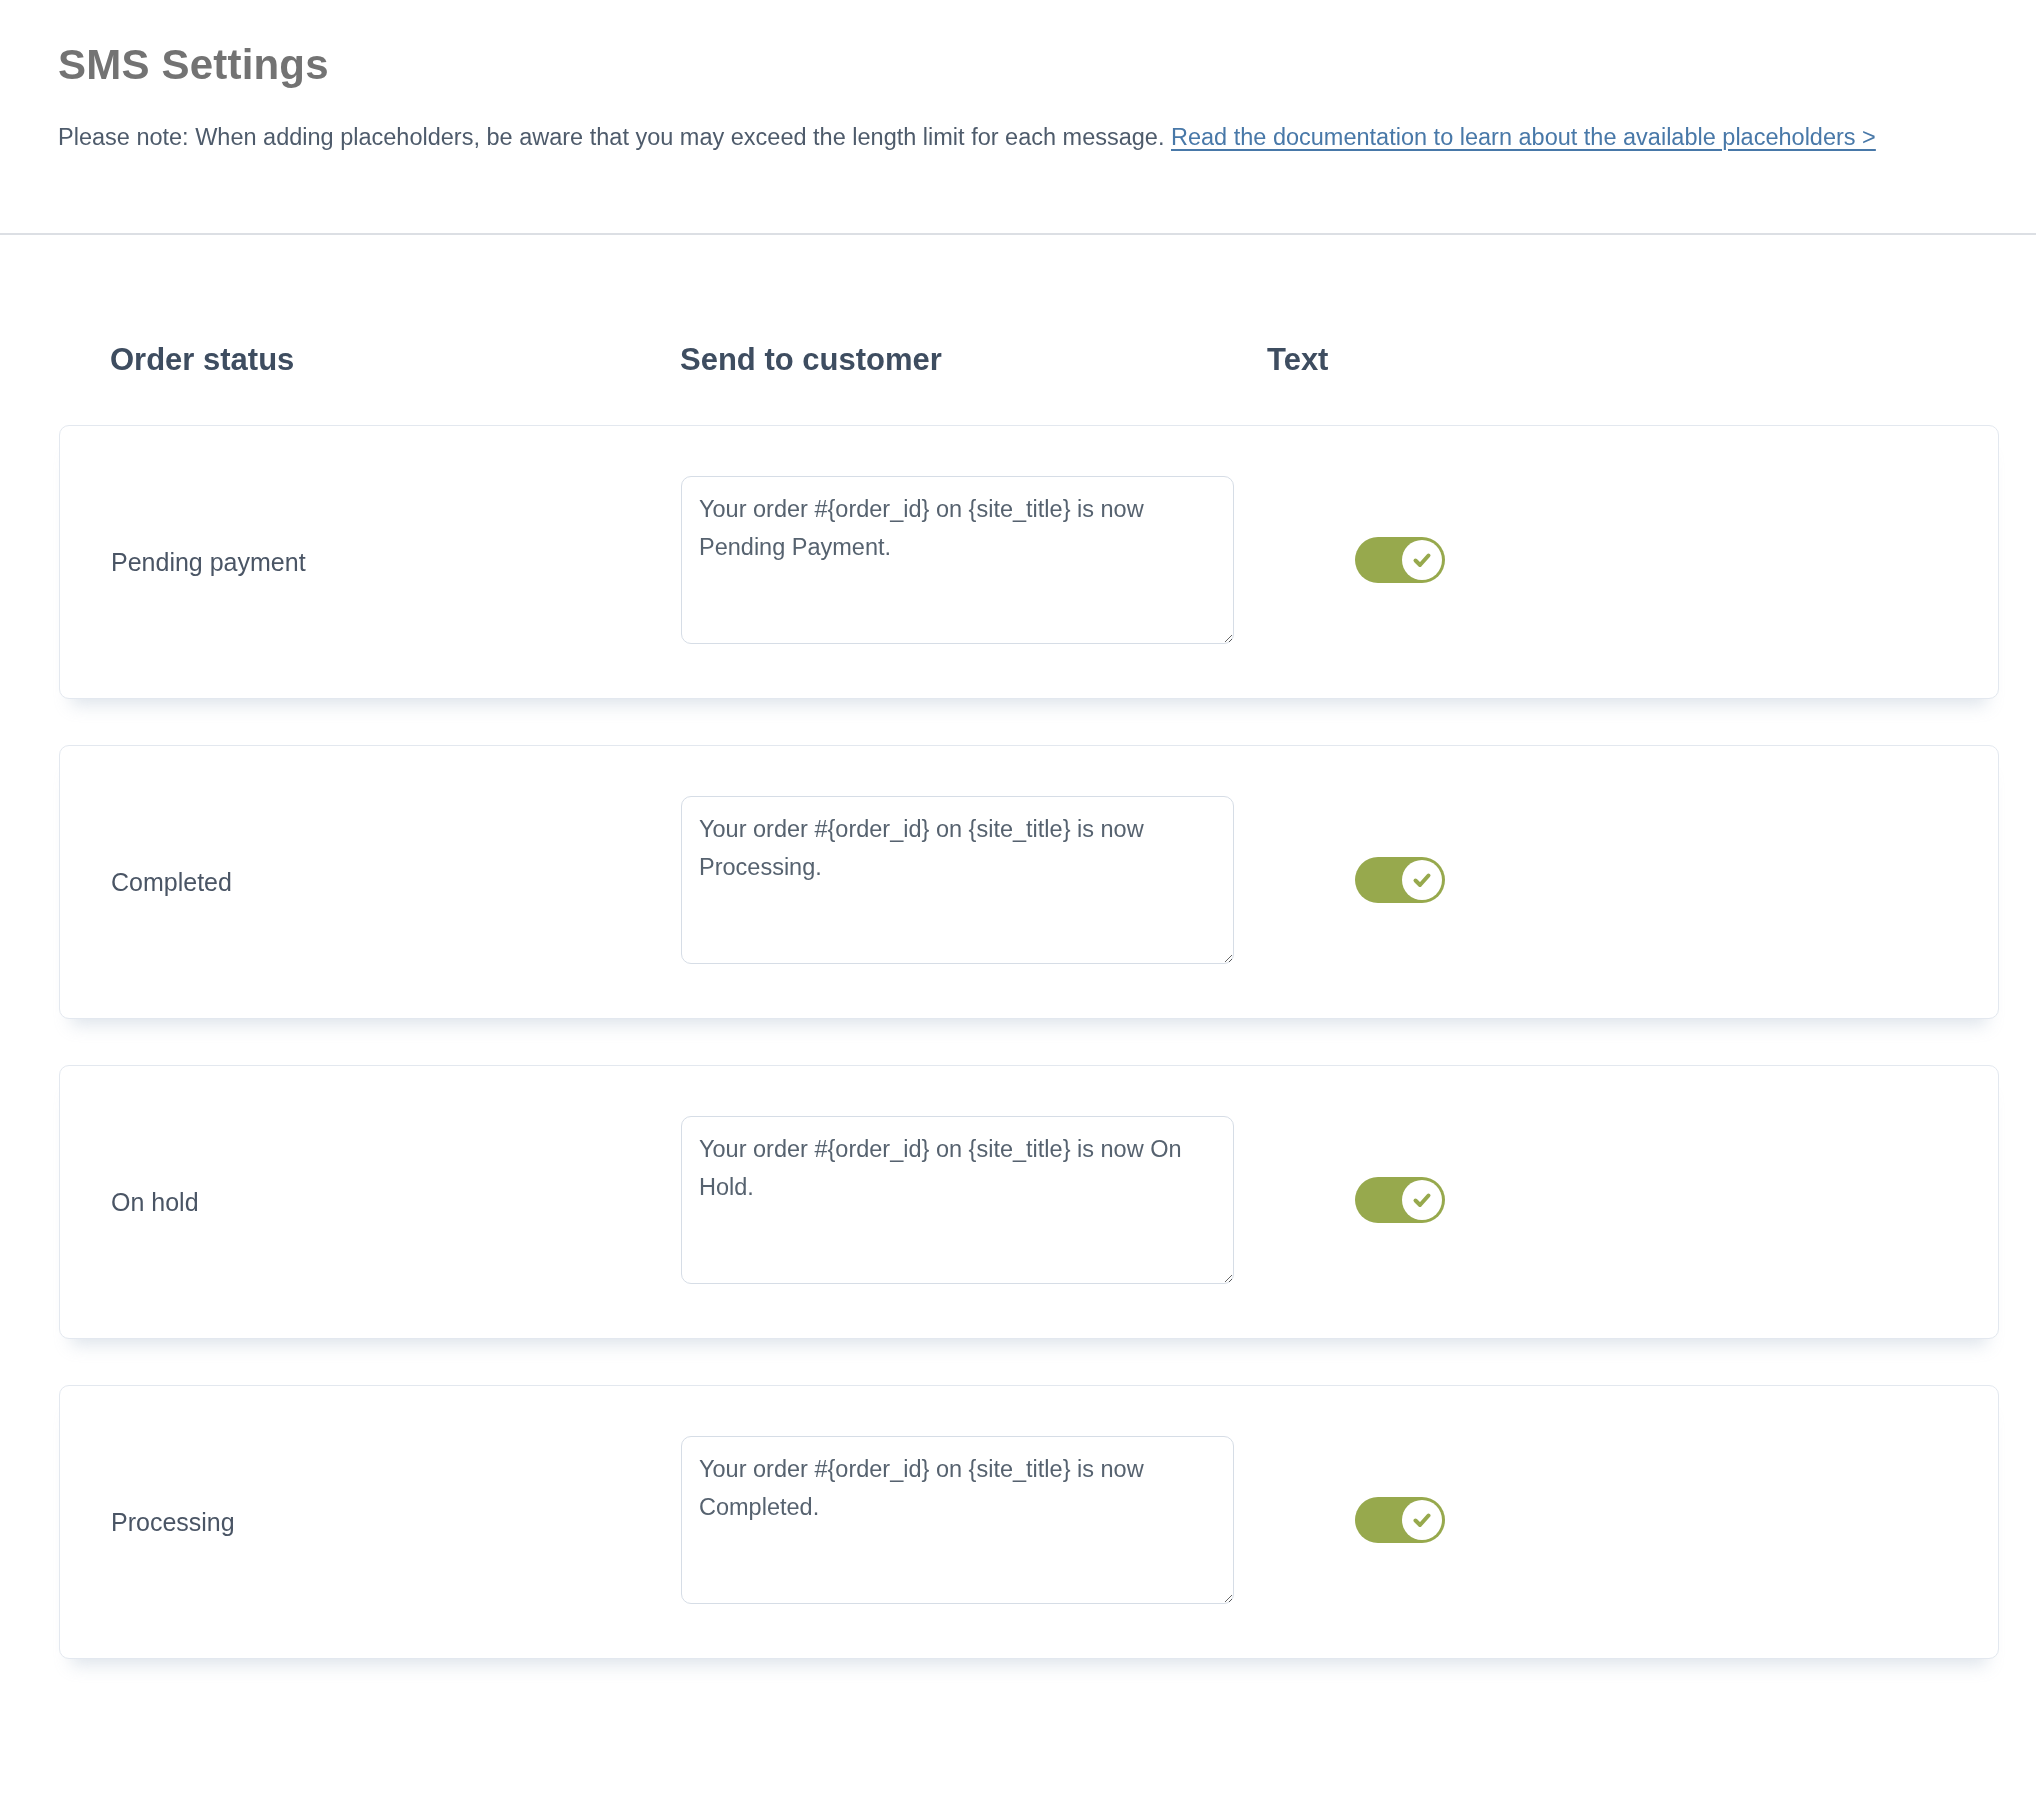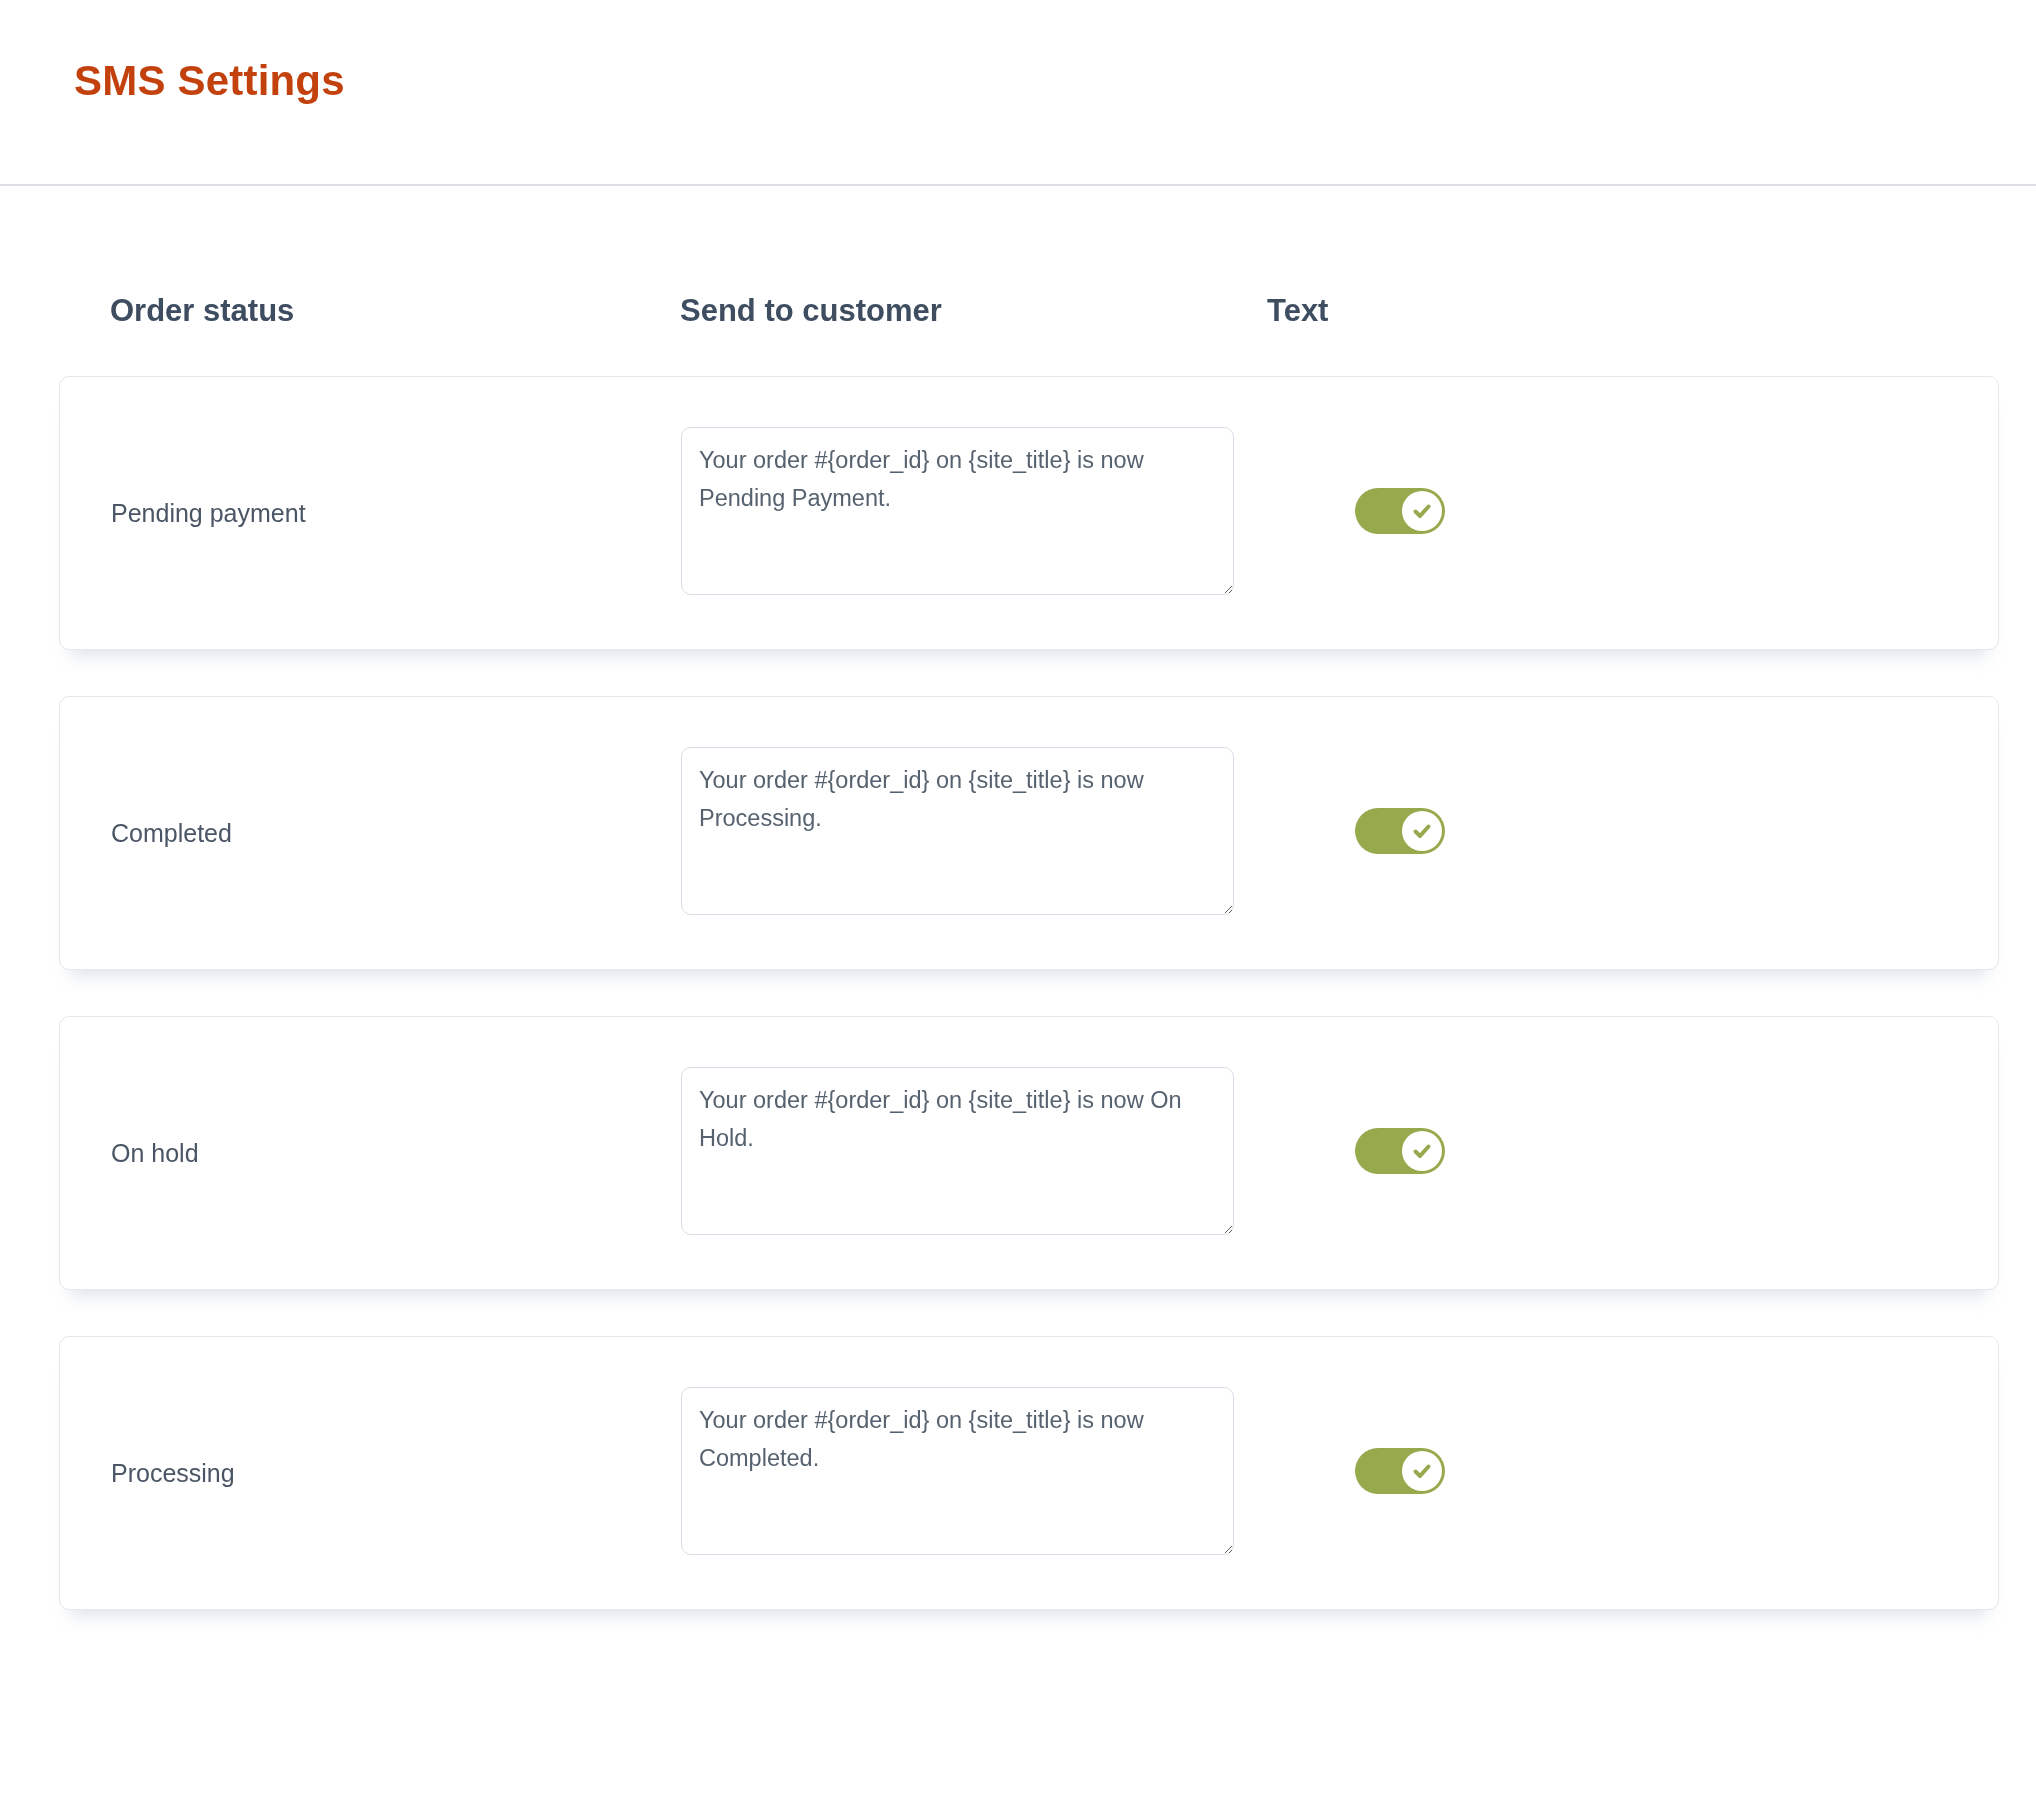--- a/index.html
+++ b/index.html
@@ -5,25 +5,25 @@
   * { box-sizing: border-box; }
   html, body {
     margin: 0; padding: 0;
     width: 2036px; height: 1810px;
     background: #ffffff;
     font-family: "Liberation Sans", "DejaVu Sans", sans-serif;
     overflow: hidden;
   }
   .header { padding: 38px 58px 0 58px; }
   .page-title {
-    margin: 16px;
+    margin: 0;
     font-size: 42px;
     line-height: 54px;
     font-weight: 600;
-    color: #c2410c;
+    color: #737373;
     letter-spacing: 0.2px;
   }
   .note {
     margin: 26px 0 0 0;
     width: 1912px;
     font-size: 23.5px;
     line-height: 39px;
     color: #4e5b6b;
   }
   .note a {
@@ -102,20 +102,21 @@
     align-items: center;
     justify-content: center;
   }
   .toggle svg { display: block; }
 </style>
 </head>
 <body>
 
 <div class="header">
   <h1 class="page-title">SMS Settings</h1>
+  <p class="note"><span>Please note: When adding placeholders, be aware that you may exceed the length limit for each message.</span> <a href="#">Read the documentation to learn about the available placeholders &gt;</a></p>
 </div>
 
 <hr class="divider">
 
 <div class="content">
   <div class="head-row">
     <div>Order status</div>
     <div>Send to customer</div>
     <div>Text</div>
   </div>

